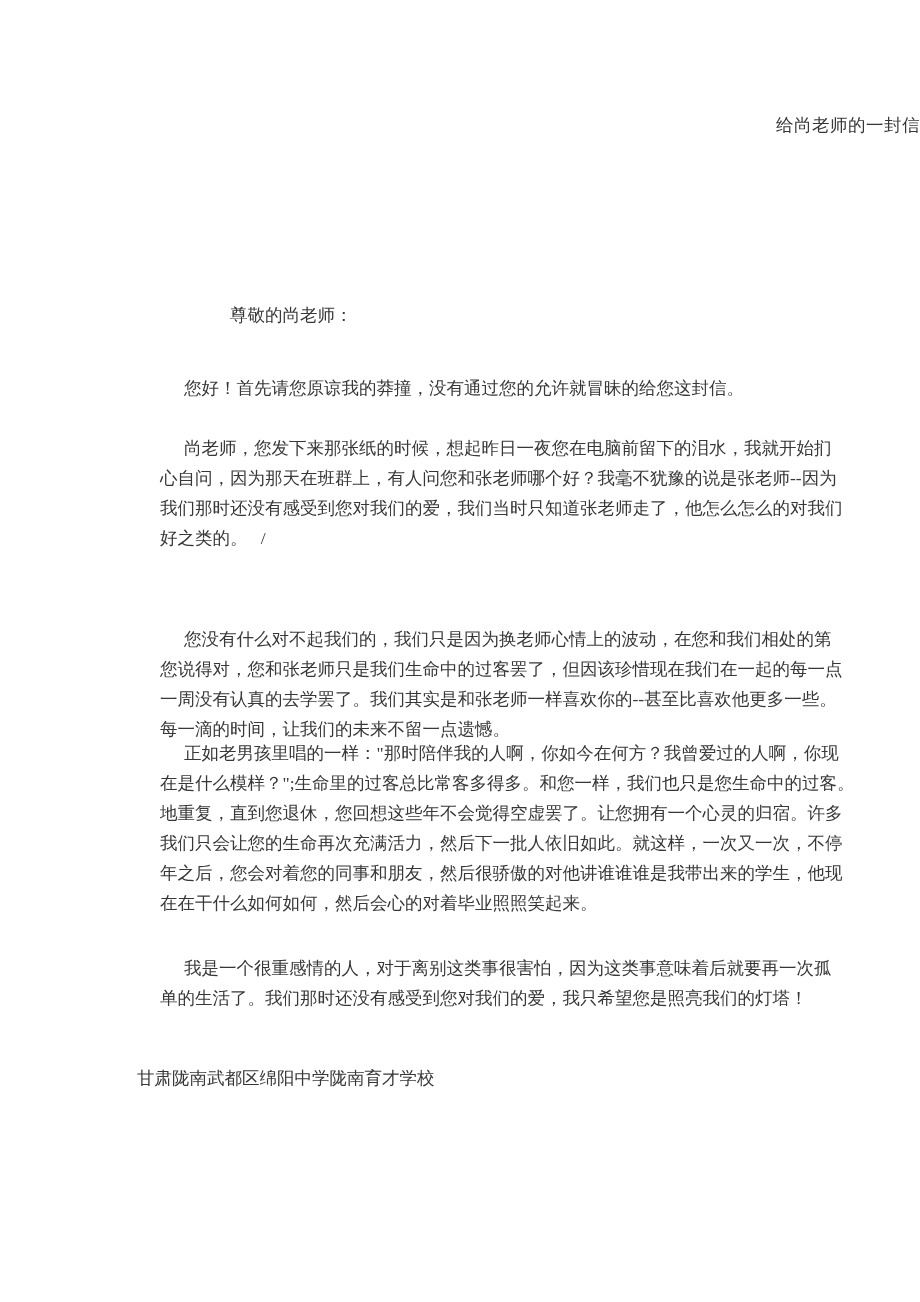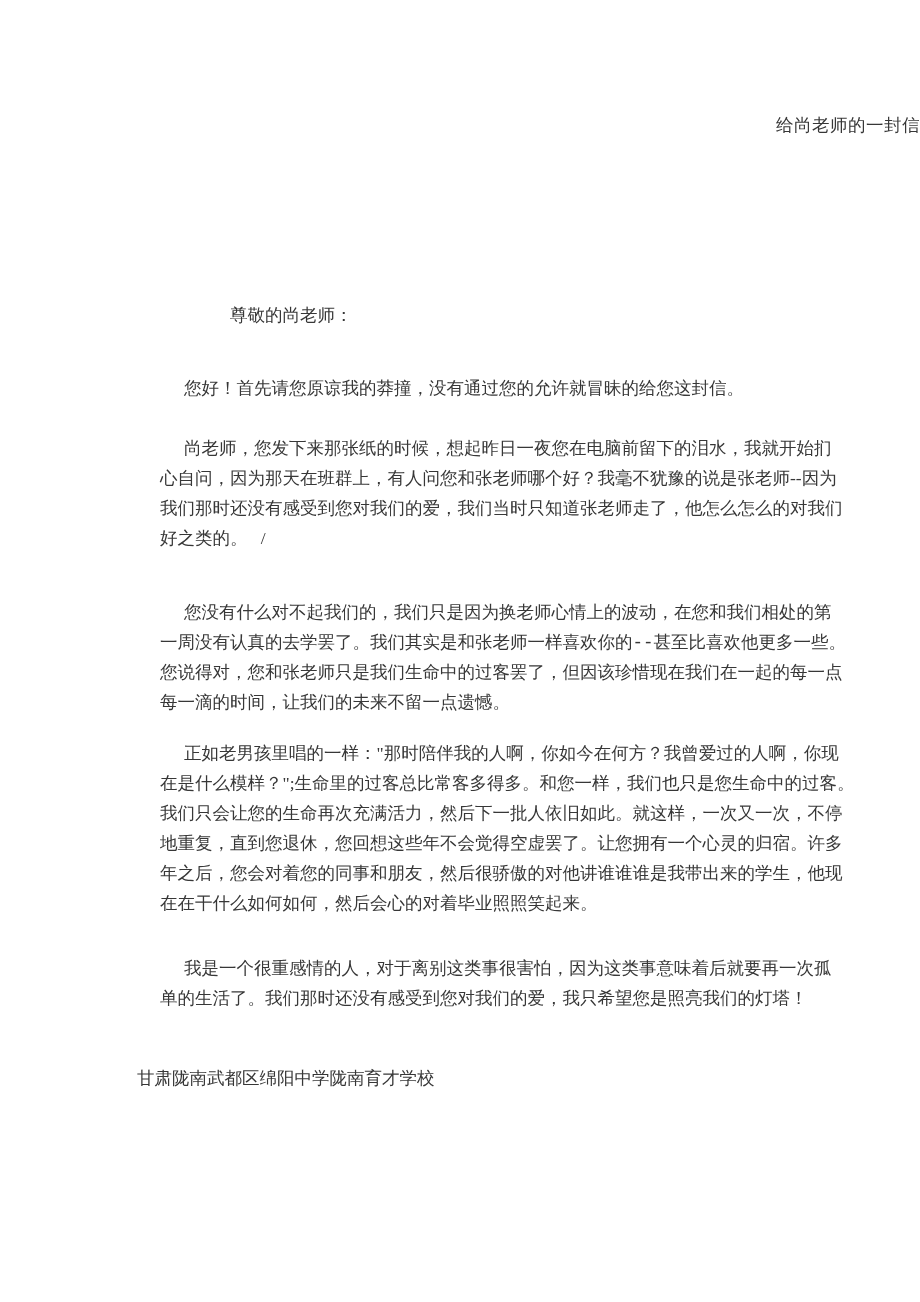--- a/index.html
+++ b/index.html
@@ -71,31 +71,31 @@
   <div class="letter-body" id="letter-body">
       <div class="paragraph" style="top: 373px;">
         <div class="line first">您好！首先请您原谅我的莽撞，没有通过您的允许就冒昧的给您这封信。</div>
       </div>
       <div class="paragraph" style="top: 433px;">
         <div class="line first">尚老师，您发下来那张纸的时候，想起昨日一夜您在电脑前留下的泪水，我就开始扪</div>
         <div class="line">心自问，因为那天在班群上，有人问您和张老师哪个好？我毫不犹豫的说是张老师--因为</div>
         <div class="line">我们那时还没有感受到您对我们的爱，我们当时只知道张老师走了，他怎么怎么的对我们</div>
         <div class="line">好之类的。   /</div>
       </div>
-      <div class="paragraph" style="top: 598px; font-family: Liberation Mono, monospace;">
+      <div class="paragraph" style="top: 624px;">
         <div class="line first">您没有什么对不起我们的，我们只是因为换老师心情上的波动，在您和我们相处的第</div>
+        <div class="line">您说得对，您和张老师只是我们生命中的过客罢了，但因该珍惜现在我们在一起的每一点</div>
         <div class="line">一周没有认真的去学罢了。我们其实是和张老师一样喜欢你的--甚至比喜欢他更多一些。</div>
-        <div class="line">您说得对，您和张老师只是我们生命中的过客罢了，但因该珍惜现在我们在一起的每一点</div>
         <div class="line">每一滴的时间，让我们的未来不留一点遗憾。</div>
       </div>
       <div class="paragraph" style="top: 738px;">
         <div class="line first">正如老男孩里唱的一样："那时陪伴我的人啊，你如今在何方？我曾爱过的人啊，你现</div>
         <div class="line">在是什么模样？";生命里的过客总比常客多得多。和您一样，我们也只是您生命中的过客。</div>
+        <div class="line">地重复，直到您退休，您回想这些年不会觉得空虚罢了。让您拥有一个心灵的归宿。许多</div>
         <div class="line">我们只会让您的生命再次充满活力，然后下一批人依旧如此。就这样，一次又一次，不停</div>
-        <div class="line">地重复，直到您退休，您回想这些年不会觉得空虚罢了。让您拥有一个心灵的归宿。许多</div>
         <div class="line">年之后，您会对着您的同事和朋友，然后很骄傲的对他讲谁谁谁是我带出来的学生，他现</div>
         <div class="line">在在干什么如何如何，然后会心的对着毕业照照笑起来。</div>
       </div>
       <div class="paragraph" style="top: 953px; text-align: right;">
         <div class="line first">我是一个很重感情的人，对于离别这类事很害怕，因为这类事意味着后就要再一次孤</div>
         <div class="line">单的生活了。我们那时还没有感受到您对我们的爱，我只希望您是照亮我们的灯塔！</div>
       </div>
     </div>
 
   <div class="signature">甘肃陇南武都区绵阳中学陇南育才学校</div>

